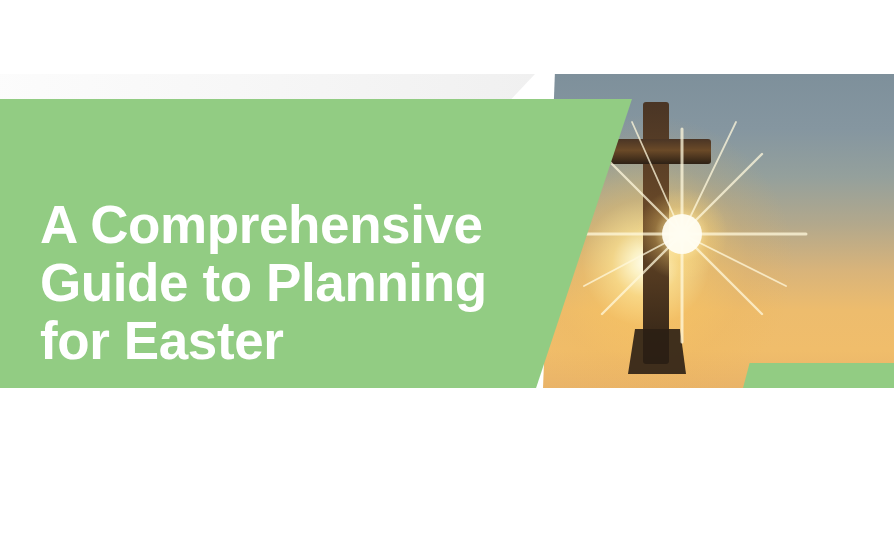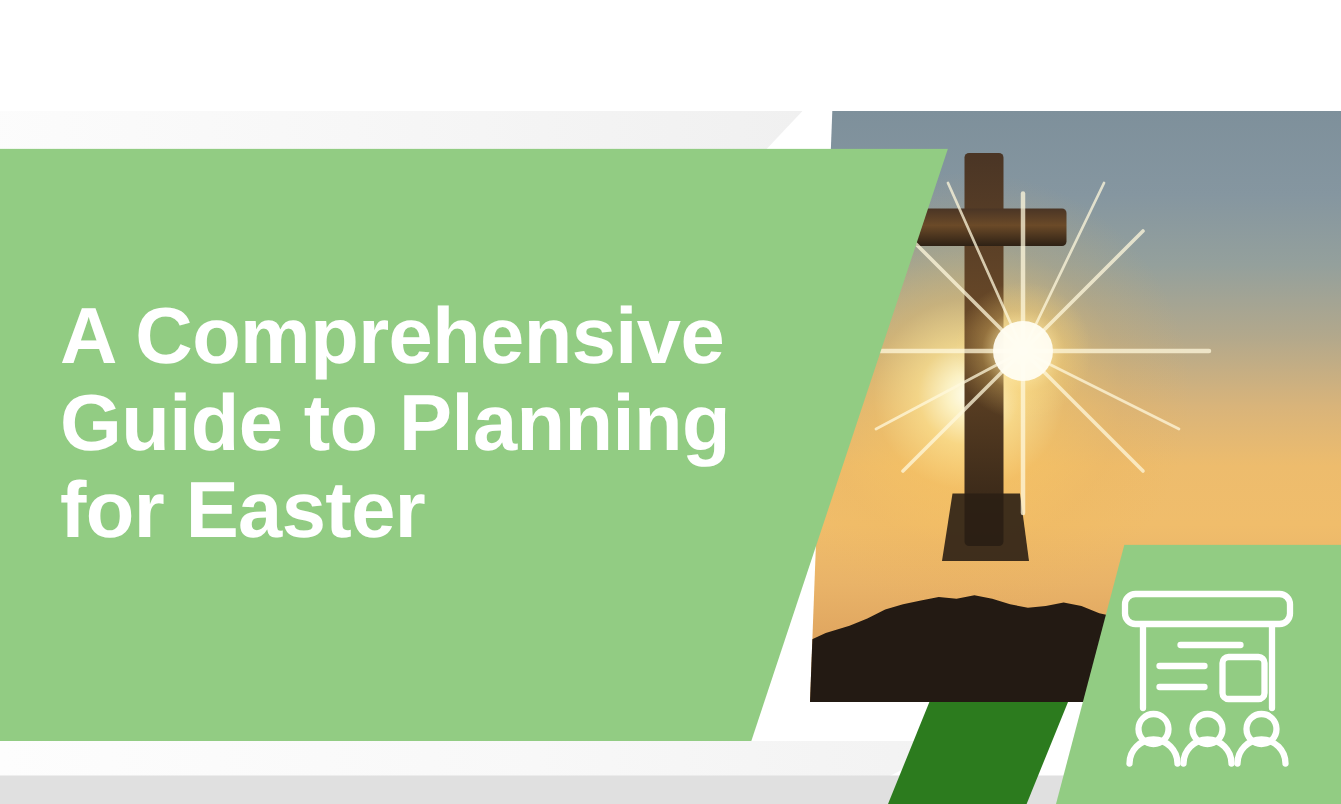--- a/index.html
+++ b/index.html
@@ -3,21 +3,21 @@
 <meta charset="utf-8">
 <style>
   html, body {
     margin: 0;
     padding: 0;
     background: #ffffff;
   }
   #banner {
     position: relative;
     width: 894px;
-    height: 536px;
+    height: 388px;
     overflow: hidden;
     background: #ffffff;
     font-family: "Liberation Sans", sans-serif;
   }
 
   
   .photo-layer {
     position: absolute;
     left: 540px;
     top: 74px;

